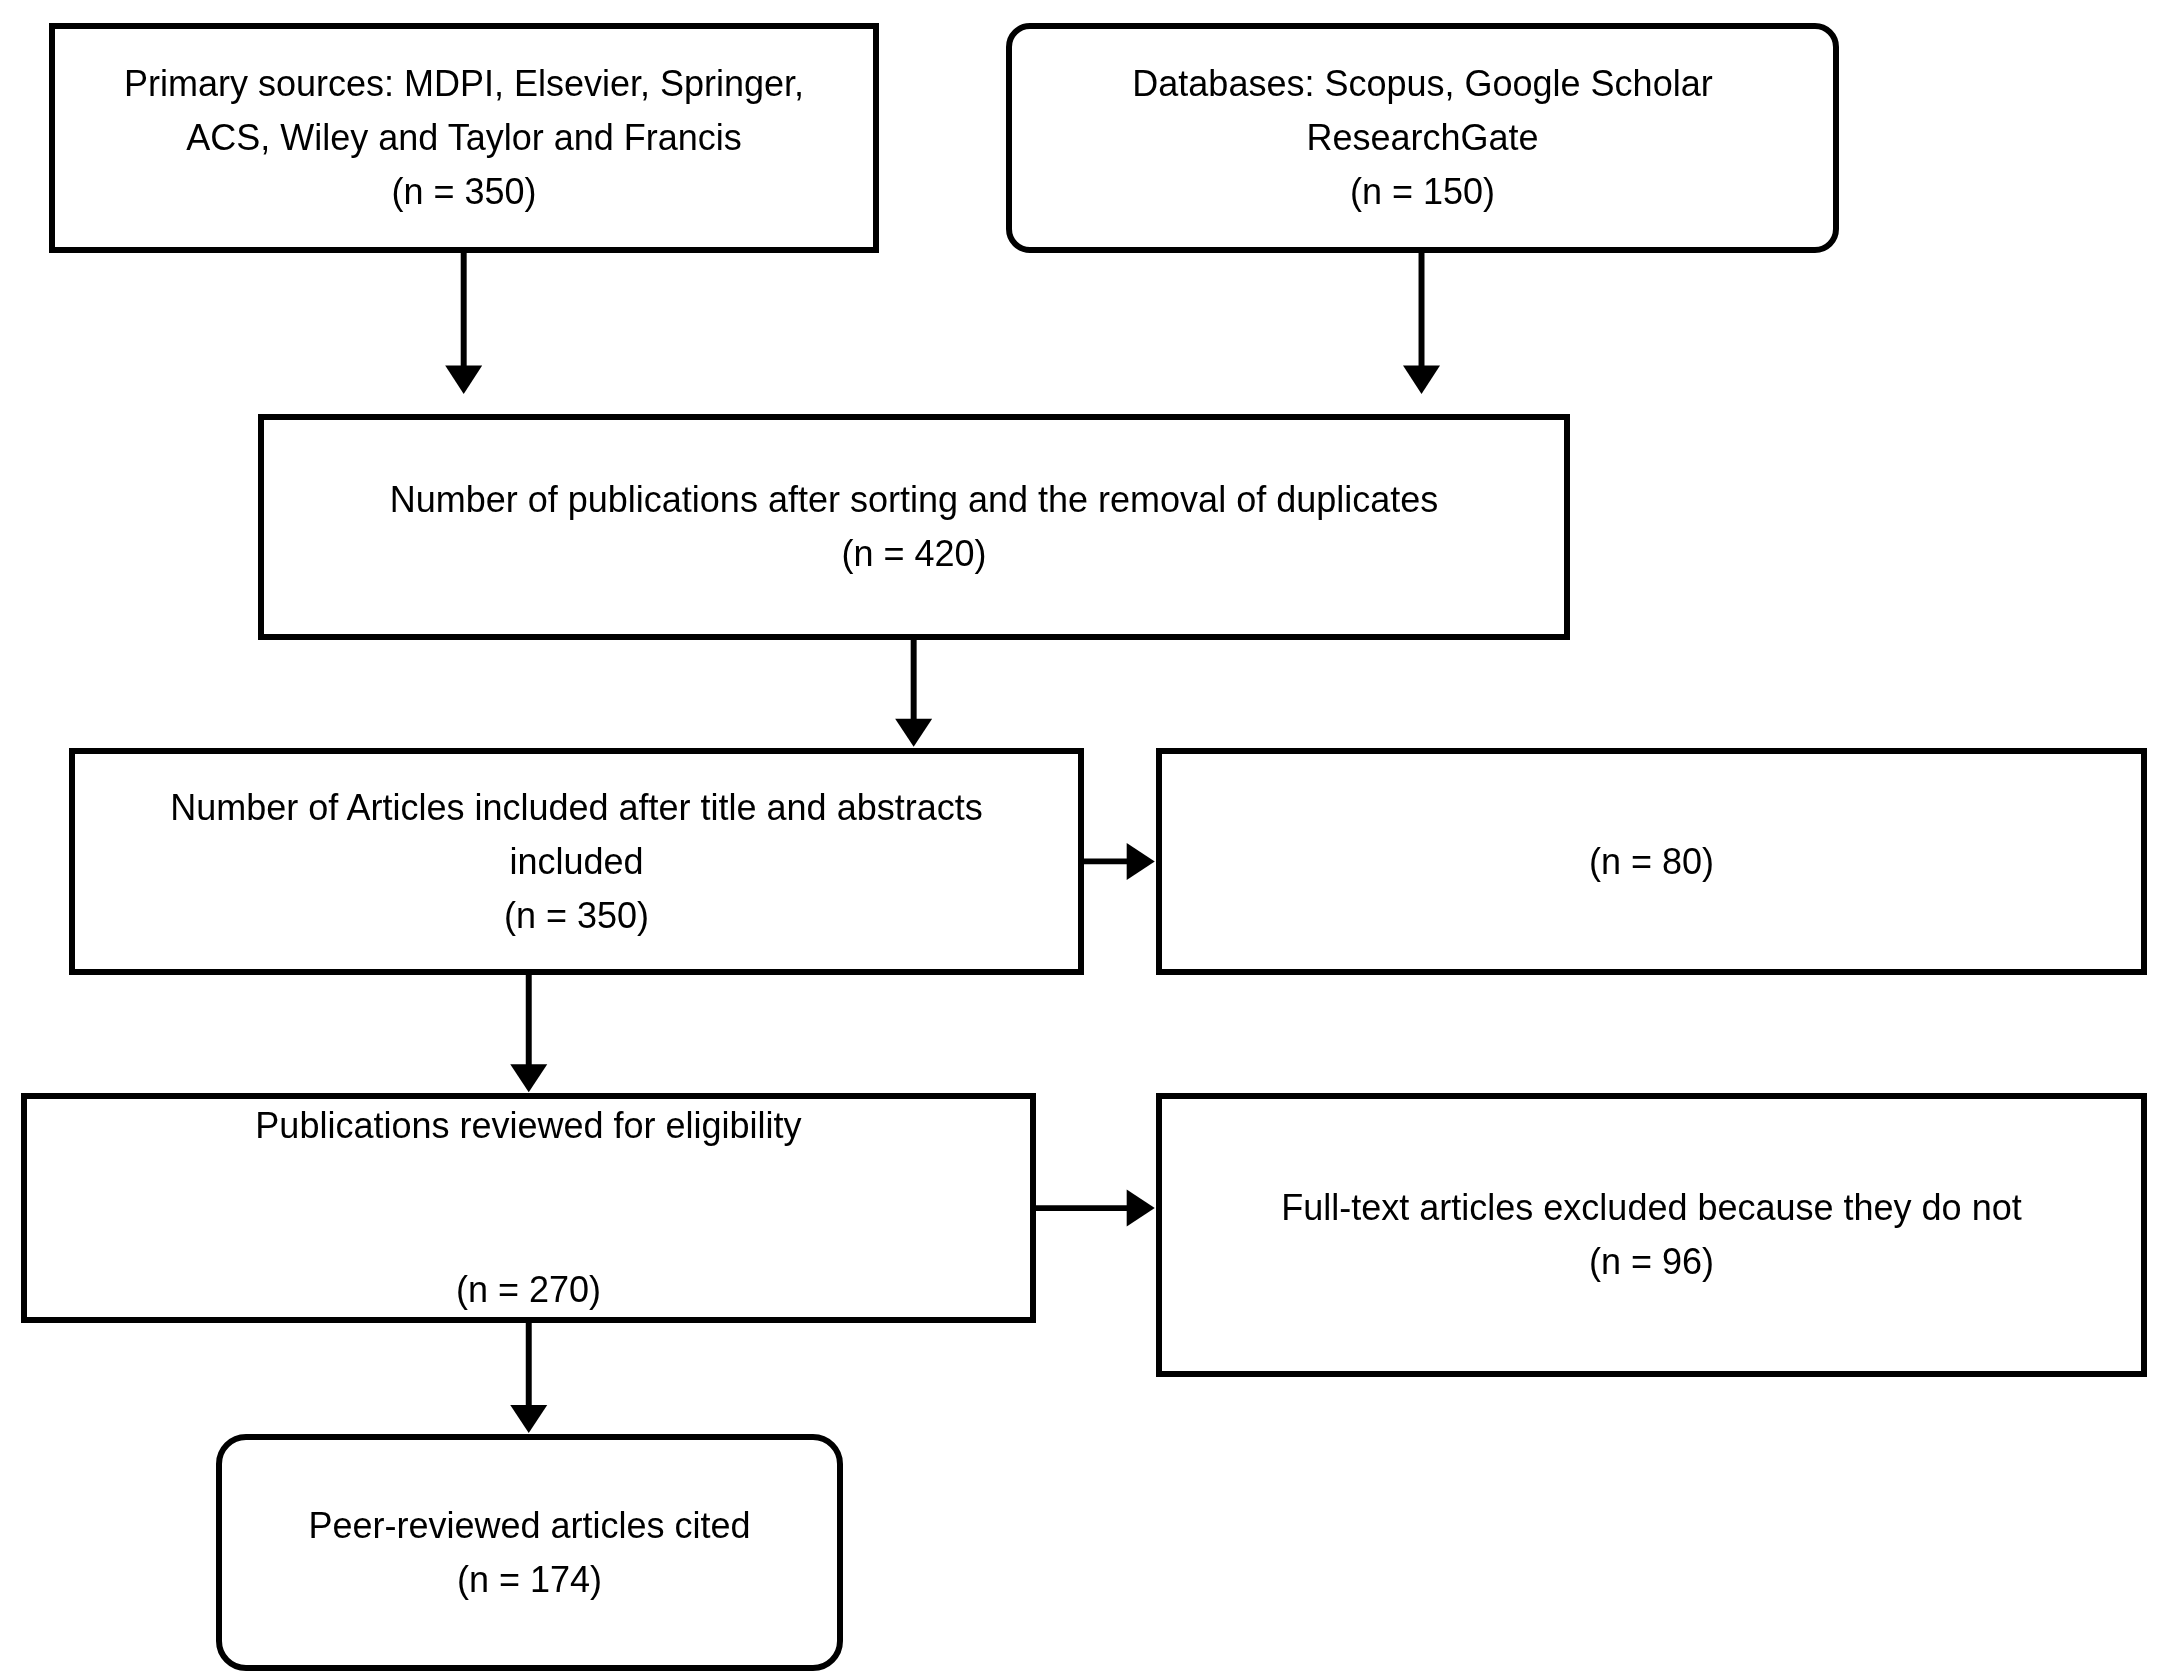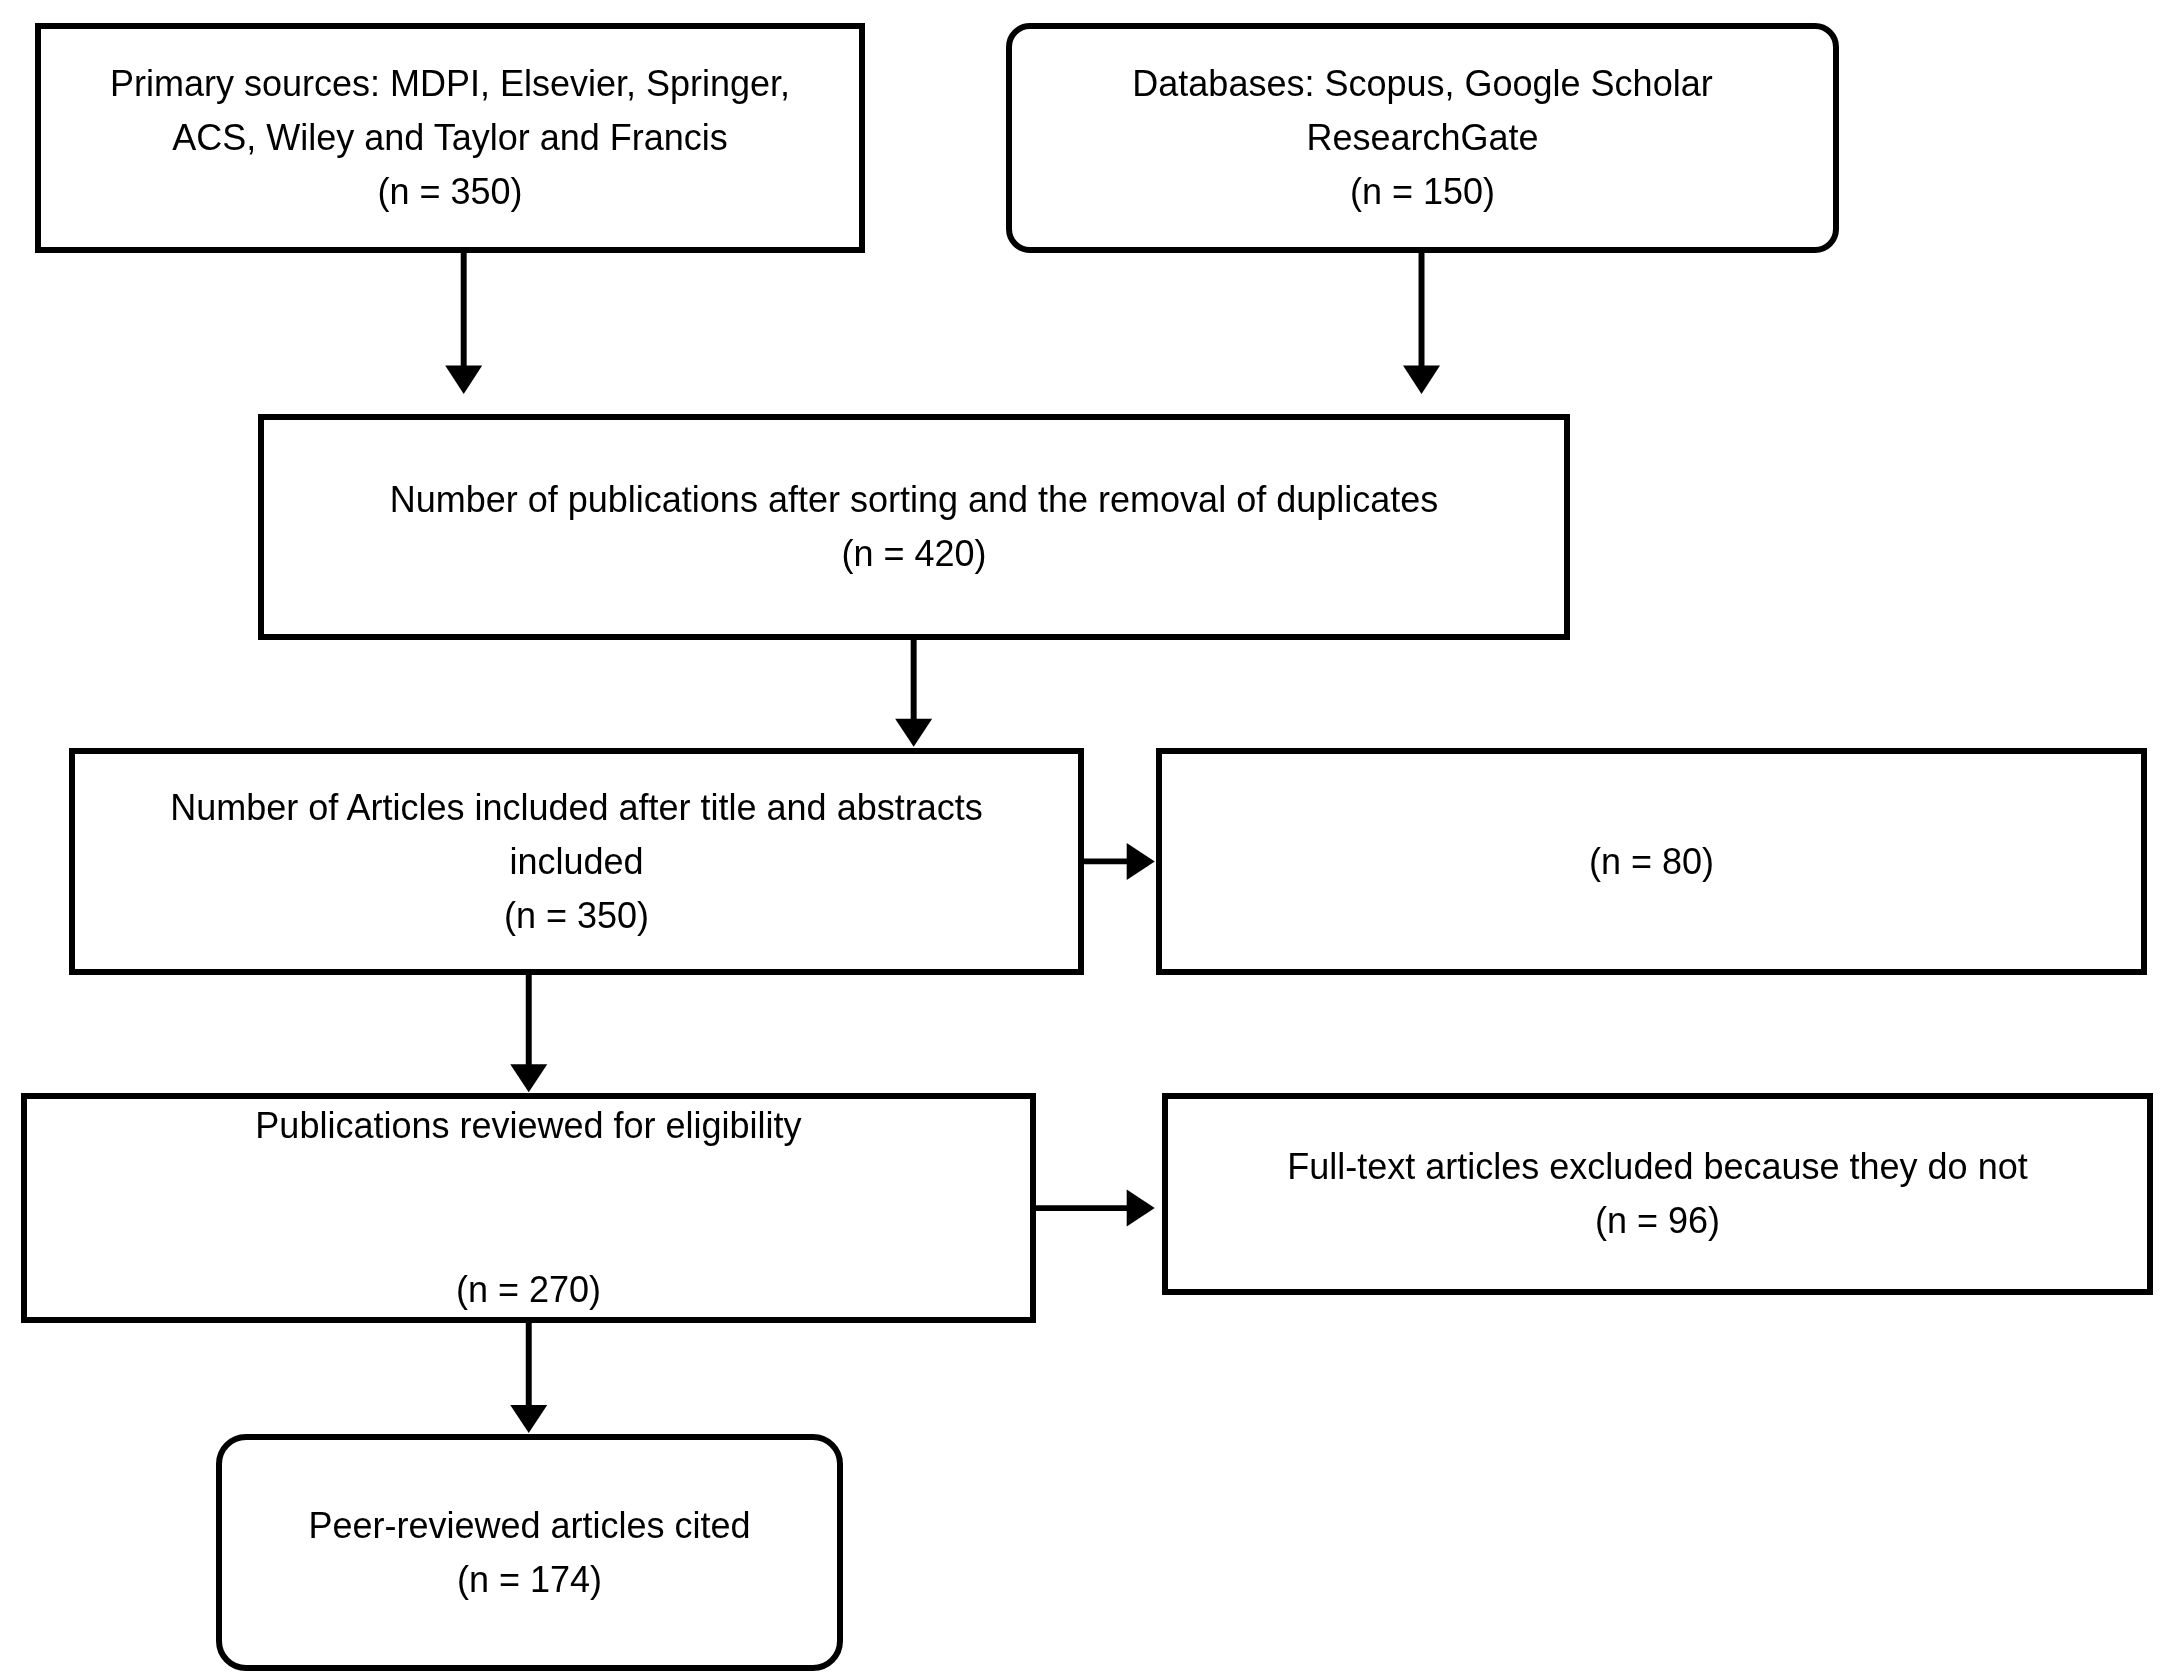--- a/index.html
+++ b/index.html
@@ -26,27 +26,27 @@
     align-items: center;
     justify-content: center;
     text-align: center;
   }
   .box .line {
     font-size: 36px;
     line-height: 54px;
     white-space: nowrap;
   }
   
-  .box-primary      { left: 35px;   top: 23px;   width: 830px; height: 230px; }
+  .box-primary      { left: 49px;   top: 23px;   width: 830px; height: 230px; }
   .box-databases    { left: 1006px; top: 23px;   width: 833px; height: 230px; border-radius: 24px; }
   .box-dedup        { left: 258px;  top: 414px;  width: 1312px; height: 226px; }
   .box-screening    { left: 21px;   top: 748px; width: 1015px; height: 227px; margin-left: 48px; }
   .box-excl-ft      { left: 1156px; top: 748px; width: 991px; height: 227px; }
   .box-eligibility  { left: 21px;   top: 1093px; width: 1015px; height: 230px; justify-content: space-between; }
-  .box-excl-crit    { left: 1156px; top: 1093px; width: 991px; height: 202px; margin-left: 6px; }
+  .box-excl-crit    { left: 1156px; top: 1093px; width: 991px; height: 284px; }
   .box-cited        { left: 216px;  top: 1434px; width: 627px; height: 237px; border-radius: 30px; }
 
   .arrows {
     position: absolute;
     left: 0;
     top: 0;
     width: 2183px;
     height: 1681px;
   }
   .arrows line { stroke: #000000; stroke-width: 10; }

